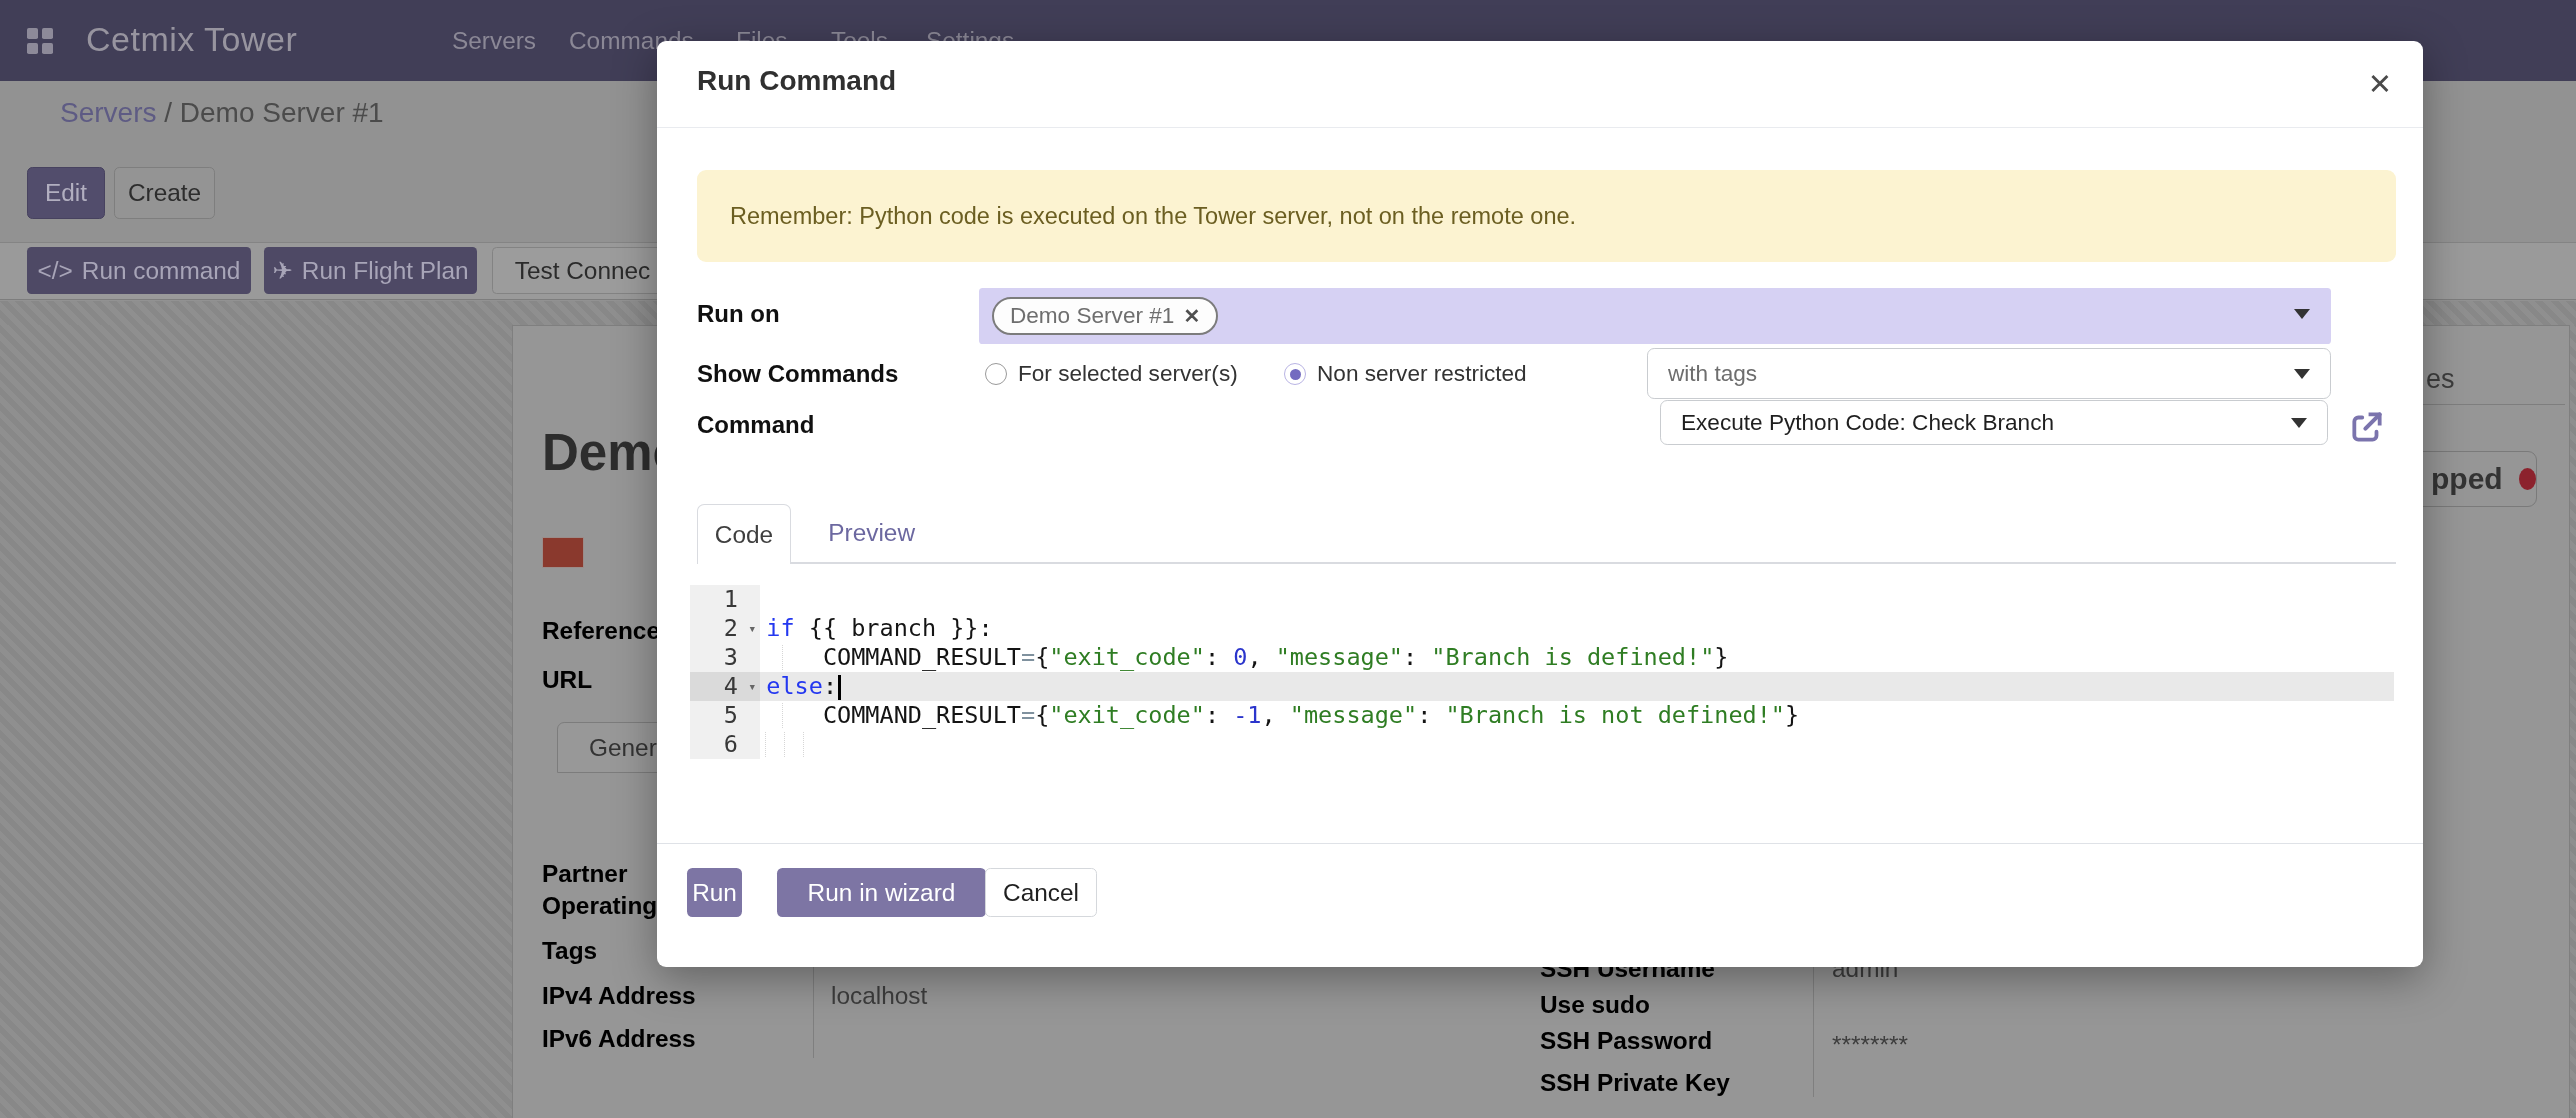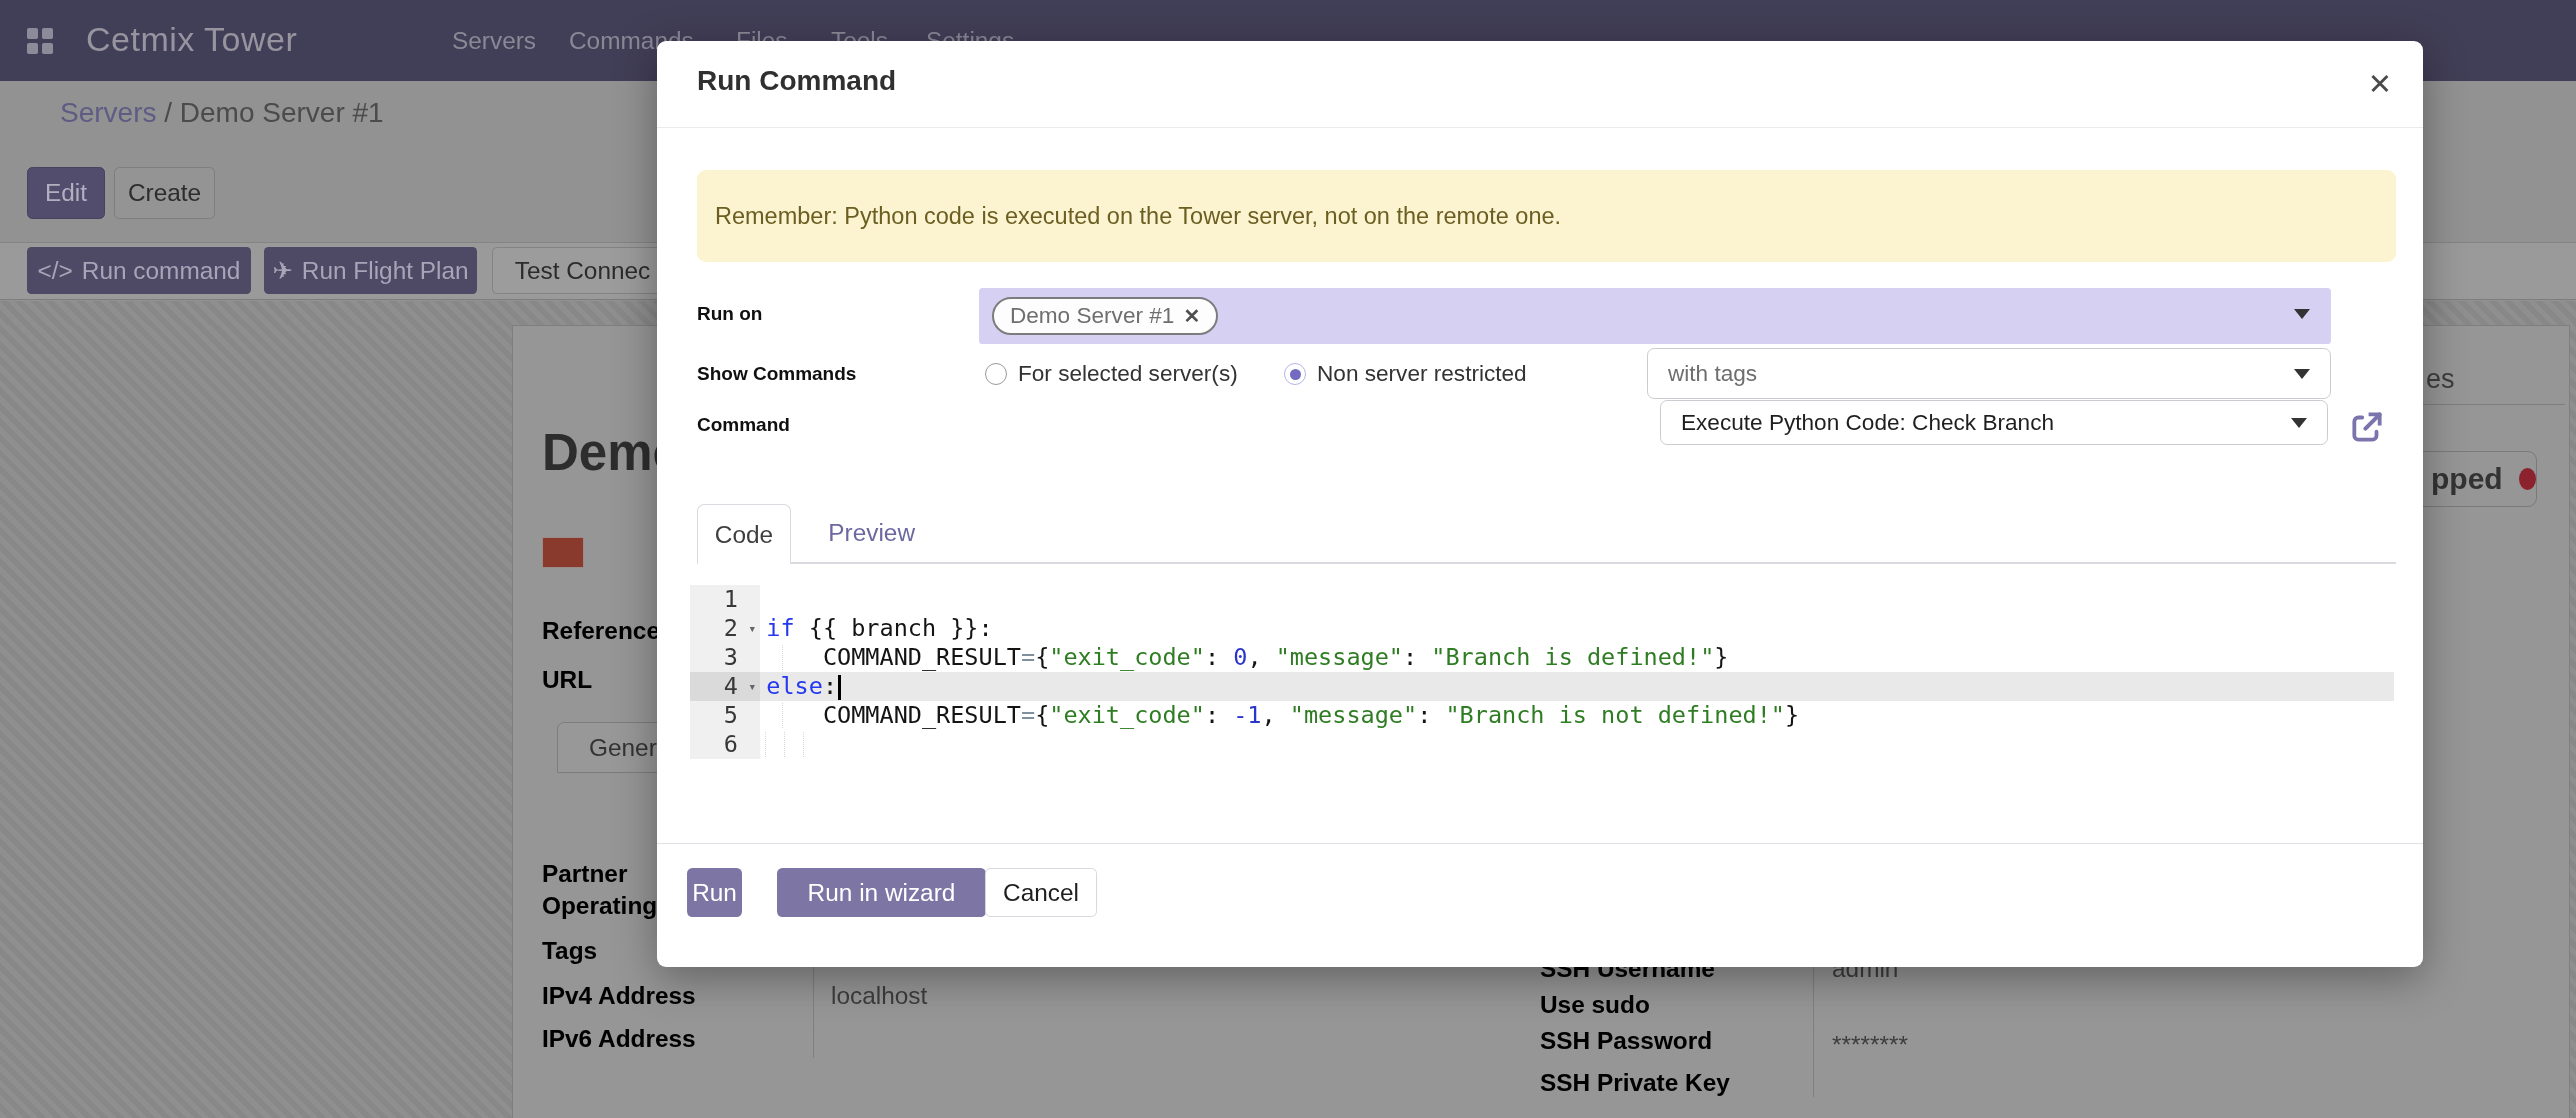--- a/index.html
+++ b/index.html
@@ -40,22 +40,22 @@
             display:flex;align-items:center;gap:16.3px;padding-left:36px;}
   .stat-box .txt{font-size:30px;font-weight:bold;color:#333;}
   .dot{width:22px;height:22px;border-radius:50%;background:var(--status-dot);}
   
   .modal{left:657px;top:41px;width:1766px;height:926px;background:#fff;border-radius:9px;
          box-shadow:0 11px 43px rgba(0,0,0,.35);z-index:10;}
   .m-title{left:40px;top:23.5px;font-size:28px;font-weight:bold;color:#303030;}
   .m-close{left:1702px;top:22px;width:42px;height:42px;font-size:29px;color:#4a4a4a;display:flex;align-items:center;justify-content:center;cursor:pointer;}
   .m-hr{left:0;top:86px;width:1766px;height:0.9px;background:#e9ebef;}
   .alert{left:40px;top:129px;width:1699px;height:92px;background:var(--alert-bg);border-radius:9px;
-         display:flex;align-items:center;padding-left:18px;font-size:23.5px;color:var(--alert-text);}
-  .f-label{left:40px;font-size:19px;font-weight:bold;color:#101010;line-height:29px;}
+         display:flex;align-items:center;padding-left:33px;font-size:23.5px;color:var(--alert-text);}
+  .f-label{left:40px;font-size:24px;font-weight:bold;color:#101010;line-height:29px;}
   .run-on-field{left:322px;top:247px;width:1352px;height:56px;background:var(--lavender);border-radius:3.6px;display:flex;align-items:center;padding-left:12.6px;}
   .tag{height:38px;border:2.7px solid #7c7c7c;border-radius:20px;background:#fdfdfd;display:flex;align-items:center;gap:9px;
        padding:0 16.3px;font-size:22.6px;color:#6e6e6e;}
   .tag .x{font-size:20px;font-weight:bold;color:#4f4f4f;cursor:pointer;}
   .caret{width:0;height:0;border-left:8.1px solid transparent;border-right:8.1px solid transparent;border-top:10px solid #333;}
   .radio{width:22px;height:22px;border-radius:50%;background:#fff;border:1.8px solid #9a9a9a;}
   .radio.sel{border:1.8px solid #b9b4e4;display:flex;align-items:center;justify-content:center;}
   .radio.sel i{width:11px;height:11px;border-radius:50%;background:#736bc0;display:block;}
   .r-label{font-size:22.6px;color:#333;line-height:27px;}
   .dd{border:1.4px solid #c9ccd0;border-radius:7.2px;background:#fff;display:flex;align-items:center;justify-content:space-between;padding:0 20px;}

